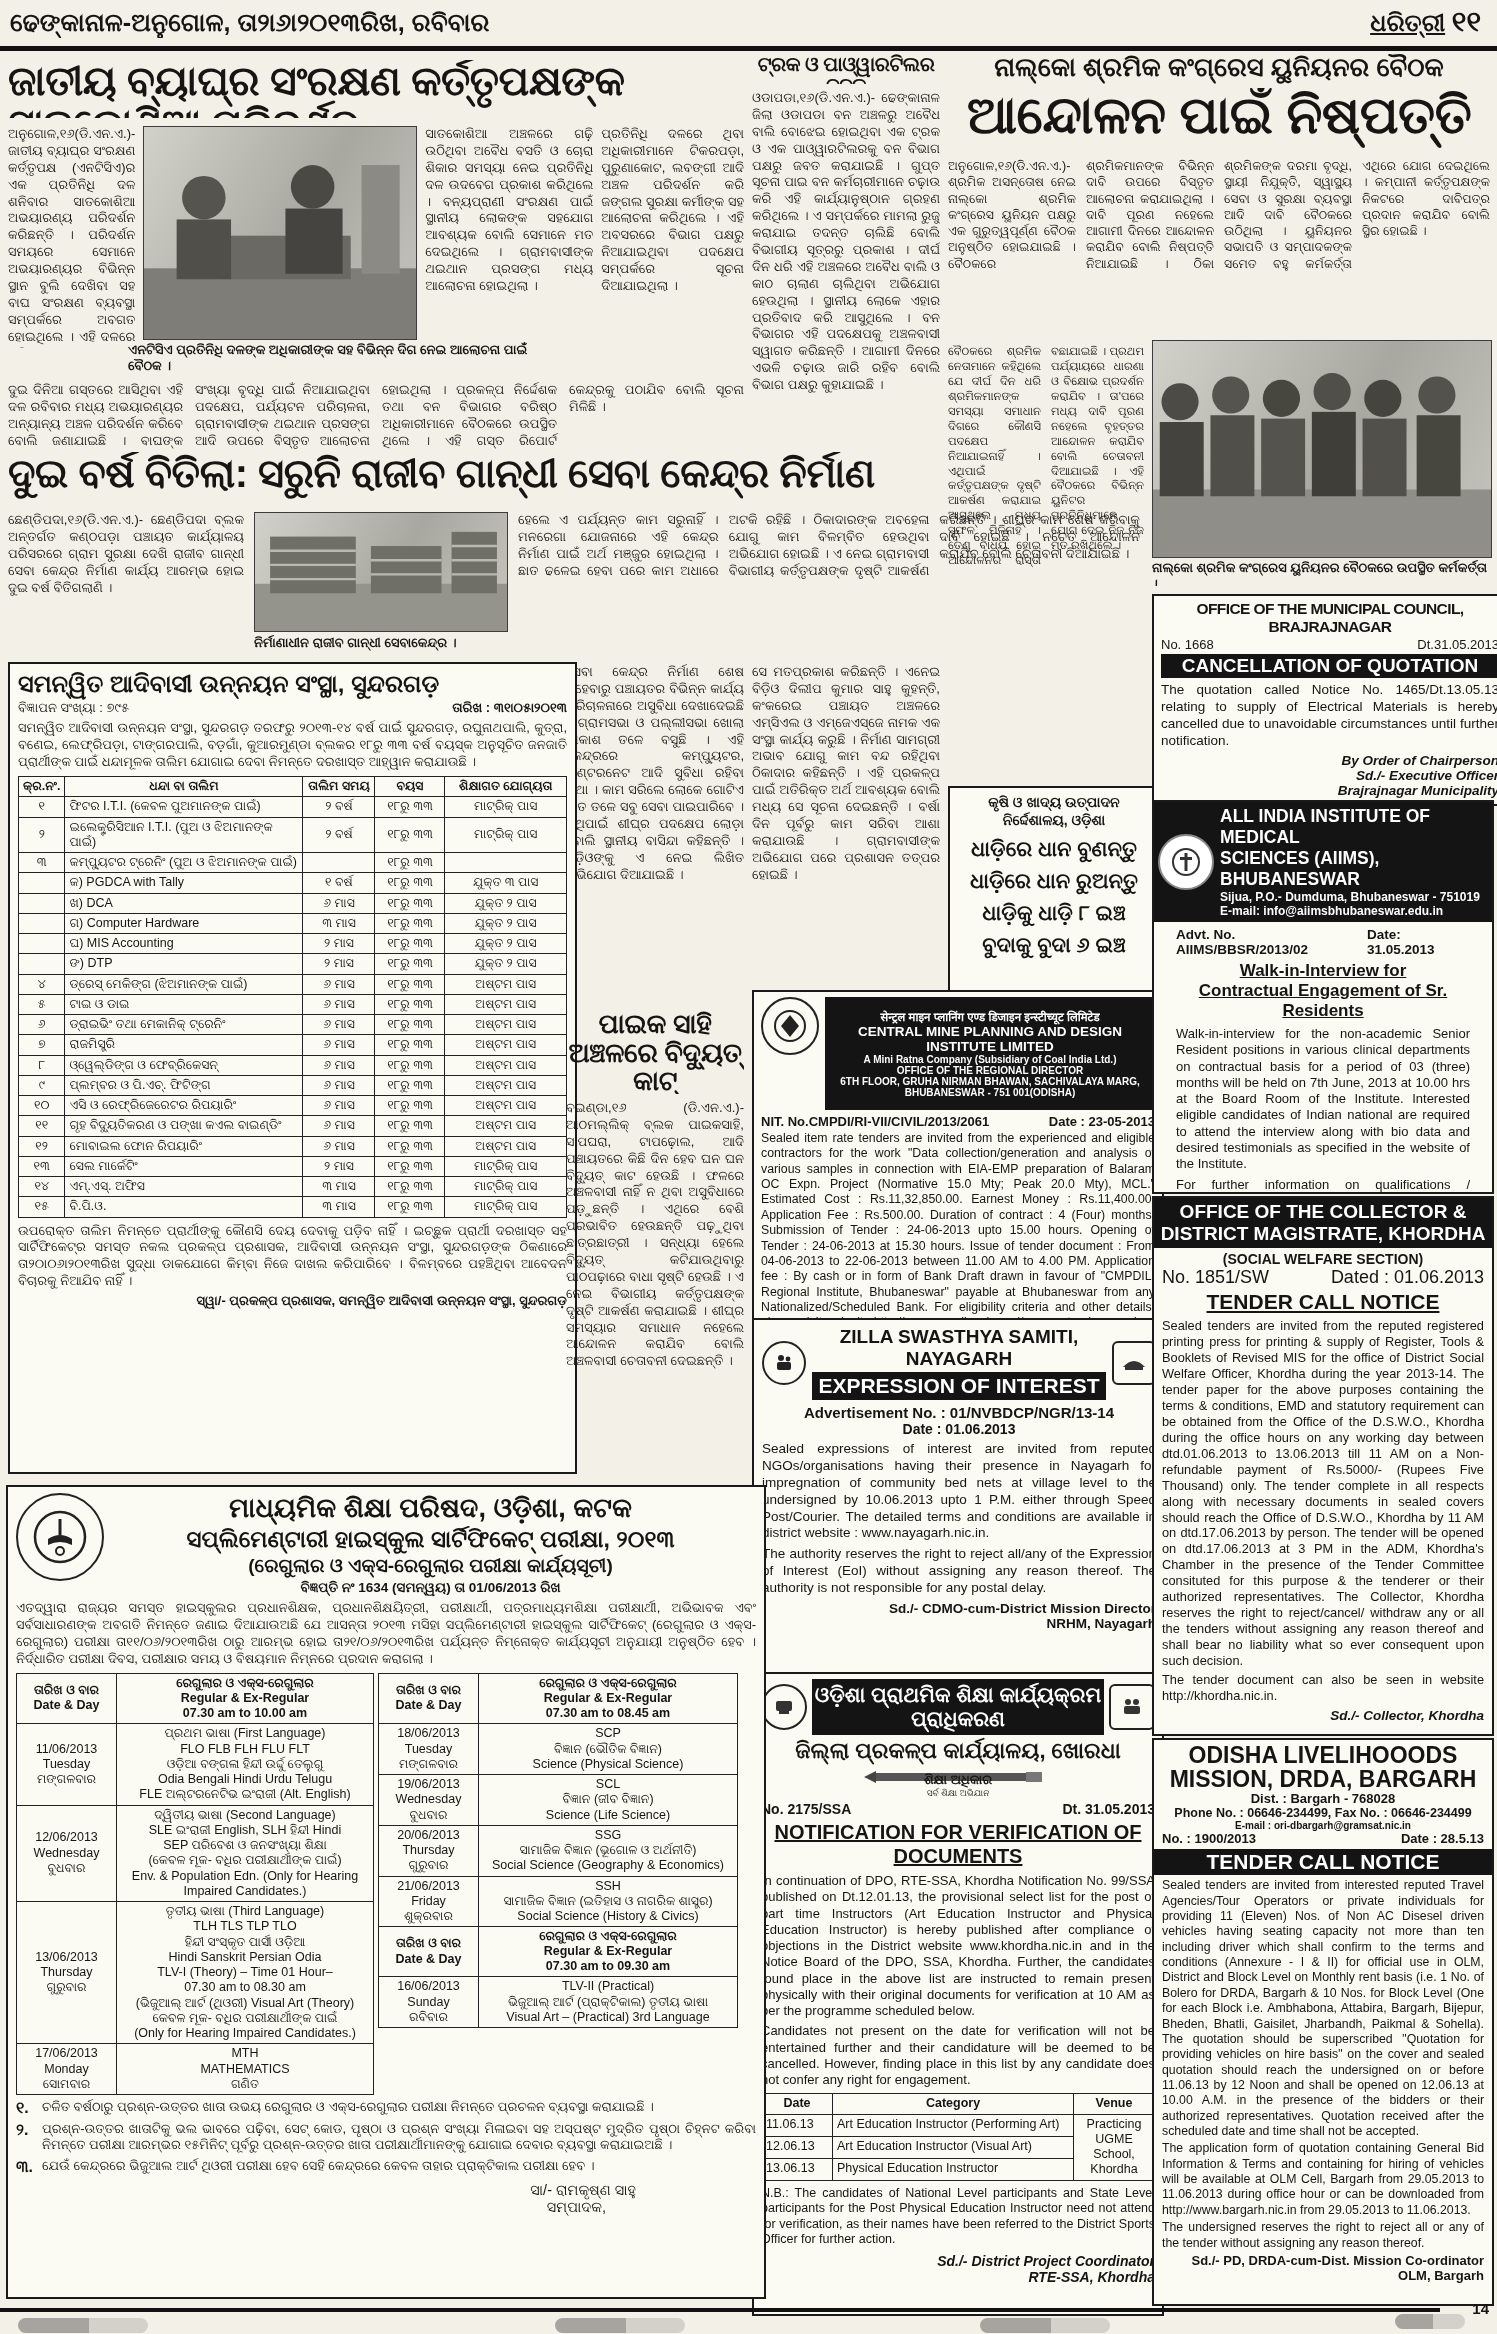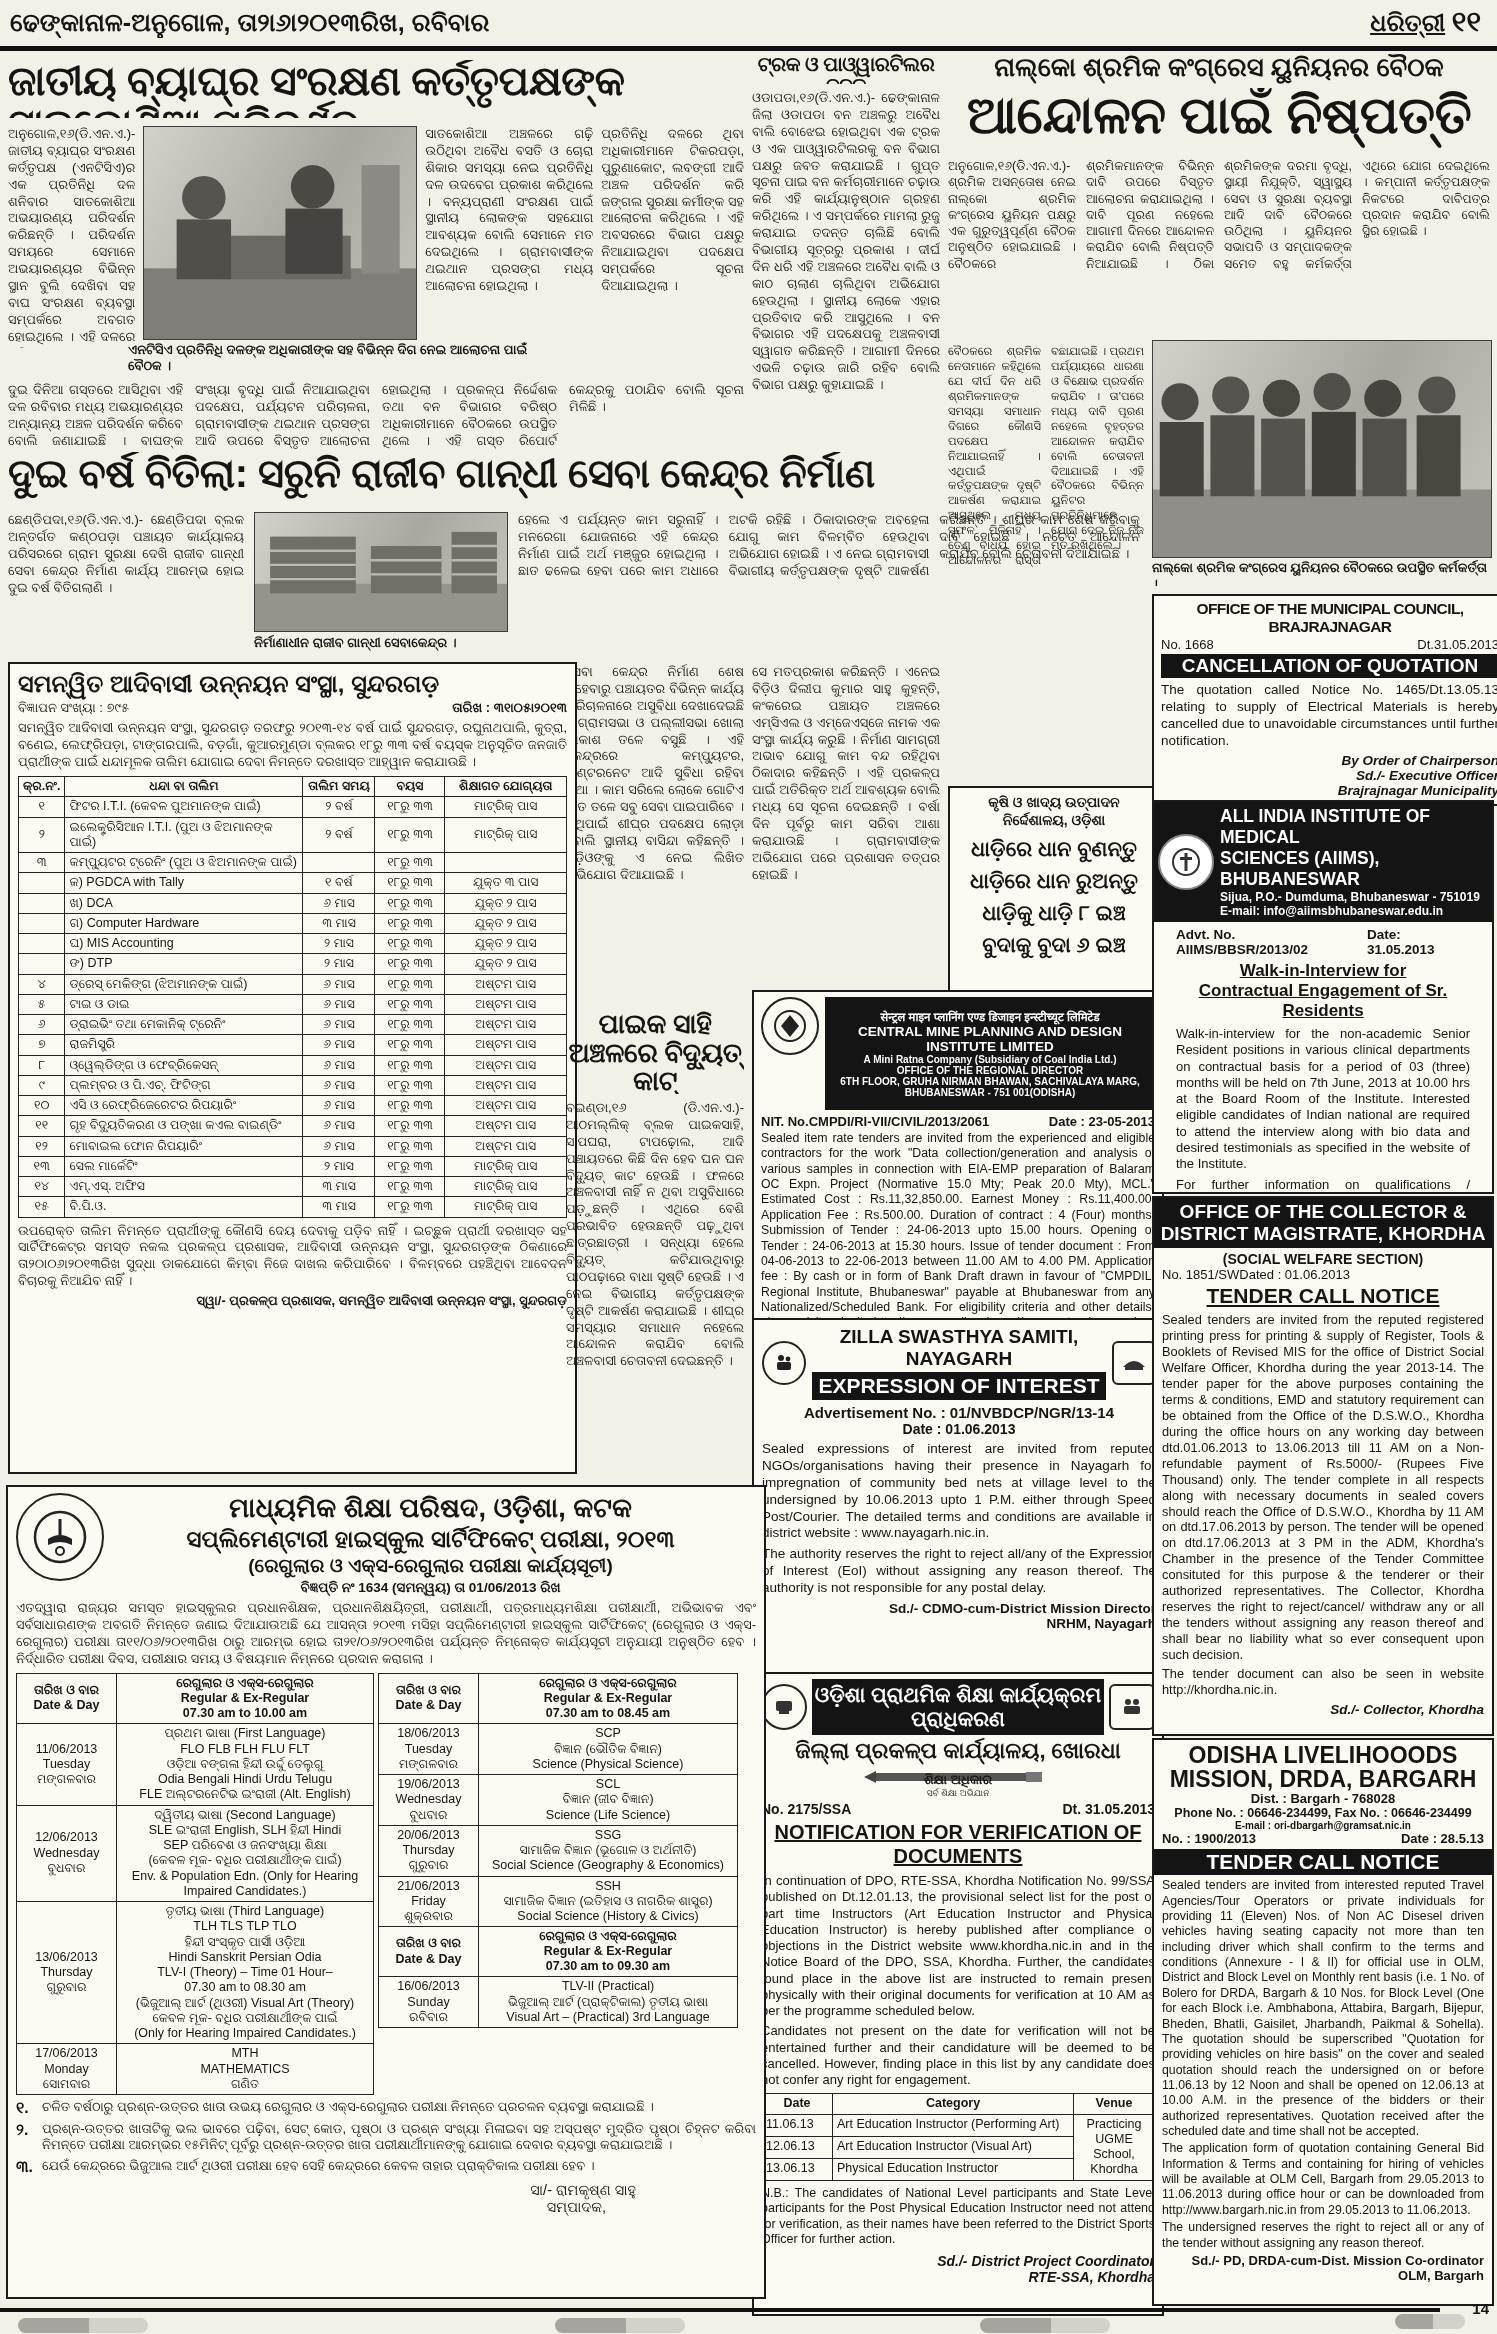--- a/index.html
+++ b/index.html
@@ -463,21 +463,21 @@
     </div>
   </div>
 
   <div class="ab box" style="left:1152px;top:1196px;width:338px;height:536px;padding:0">
     <div class="bband" style="font-size:19px;padding:3px 0;line-height:1.15">
       <div>OFFICE OF THE COLLECTOR &amp;</div>
       <div>DISTRICT MAGISTRATE, KHORDHA</div>
     </div>
     <div style="padding:3px 8px">
       <div class="ctr" style="font-size:14px;font-weight:bold">(SOCIAL WELFARE SECTION)</div>
-      <div class="flexrow" style="justify-content:flex-start;font-size:13px">
+      <div class="flexrow" style="justify-content:space-between;font-size:18px">
         <span>No. 1851/SW</span>
         <span>Dated : 01.06.2013</span>
       </div>
       <div class="ctr u" style="font-size:21px;font-weight:bold;margin-top:2px">TENDER CALL NOTICE</div>
       <div class="nb" style="font-size:12.8px;margin-top:4px">Sealed tenders are invited from the reputed registered printing press for printing &amp; supply of Register, Tools &amp; Booklets of Revised MIS for the office of District Social Welfare Officer, Khordha during the year 2013-14. The tender paper for the above purposes containing the terms &amp; conditions, EMD and statutory requirement can be obtained from the Office of the D.S.W.O., Khordha during the office hours on any working day between dtd.01.06.2013 to 13.06.2013 till 11 AM on a Non-refundable payment of Rs.5000/- (Rupees Five Thousand) only. The tender complete in all respects along with necessary documents in sealed covers should reach the Office of D.S.W.O., Khordha by 11 AM on dtd.17.06.2013 by person. The tender will be opened on dtd.17.06.2013 at 3 PM in the ADM, Khordha's Chamber in the presence of the Tender Committee consituted for this purpose &amp; the tenderer or their authorized representatives. The Collector, Khordha reserves the right to reject/cancel/ withdraw any or all the tenders without assigning any reason thereof and shall bear no liability what so ever consequent upon such decision.</div>
       <div class="nb" style="font-size:12.8px;margin-top:3px">The tender document can also be seen in website http://khordha.nic.in.</div>
       <div class="sigi" style="font-size:13.5px;margin-top:4px">Sd./- Collector, Khordha</div>
     </div>
   </div>
 

